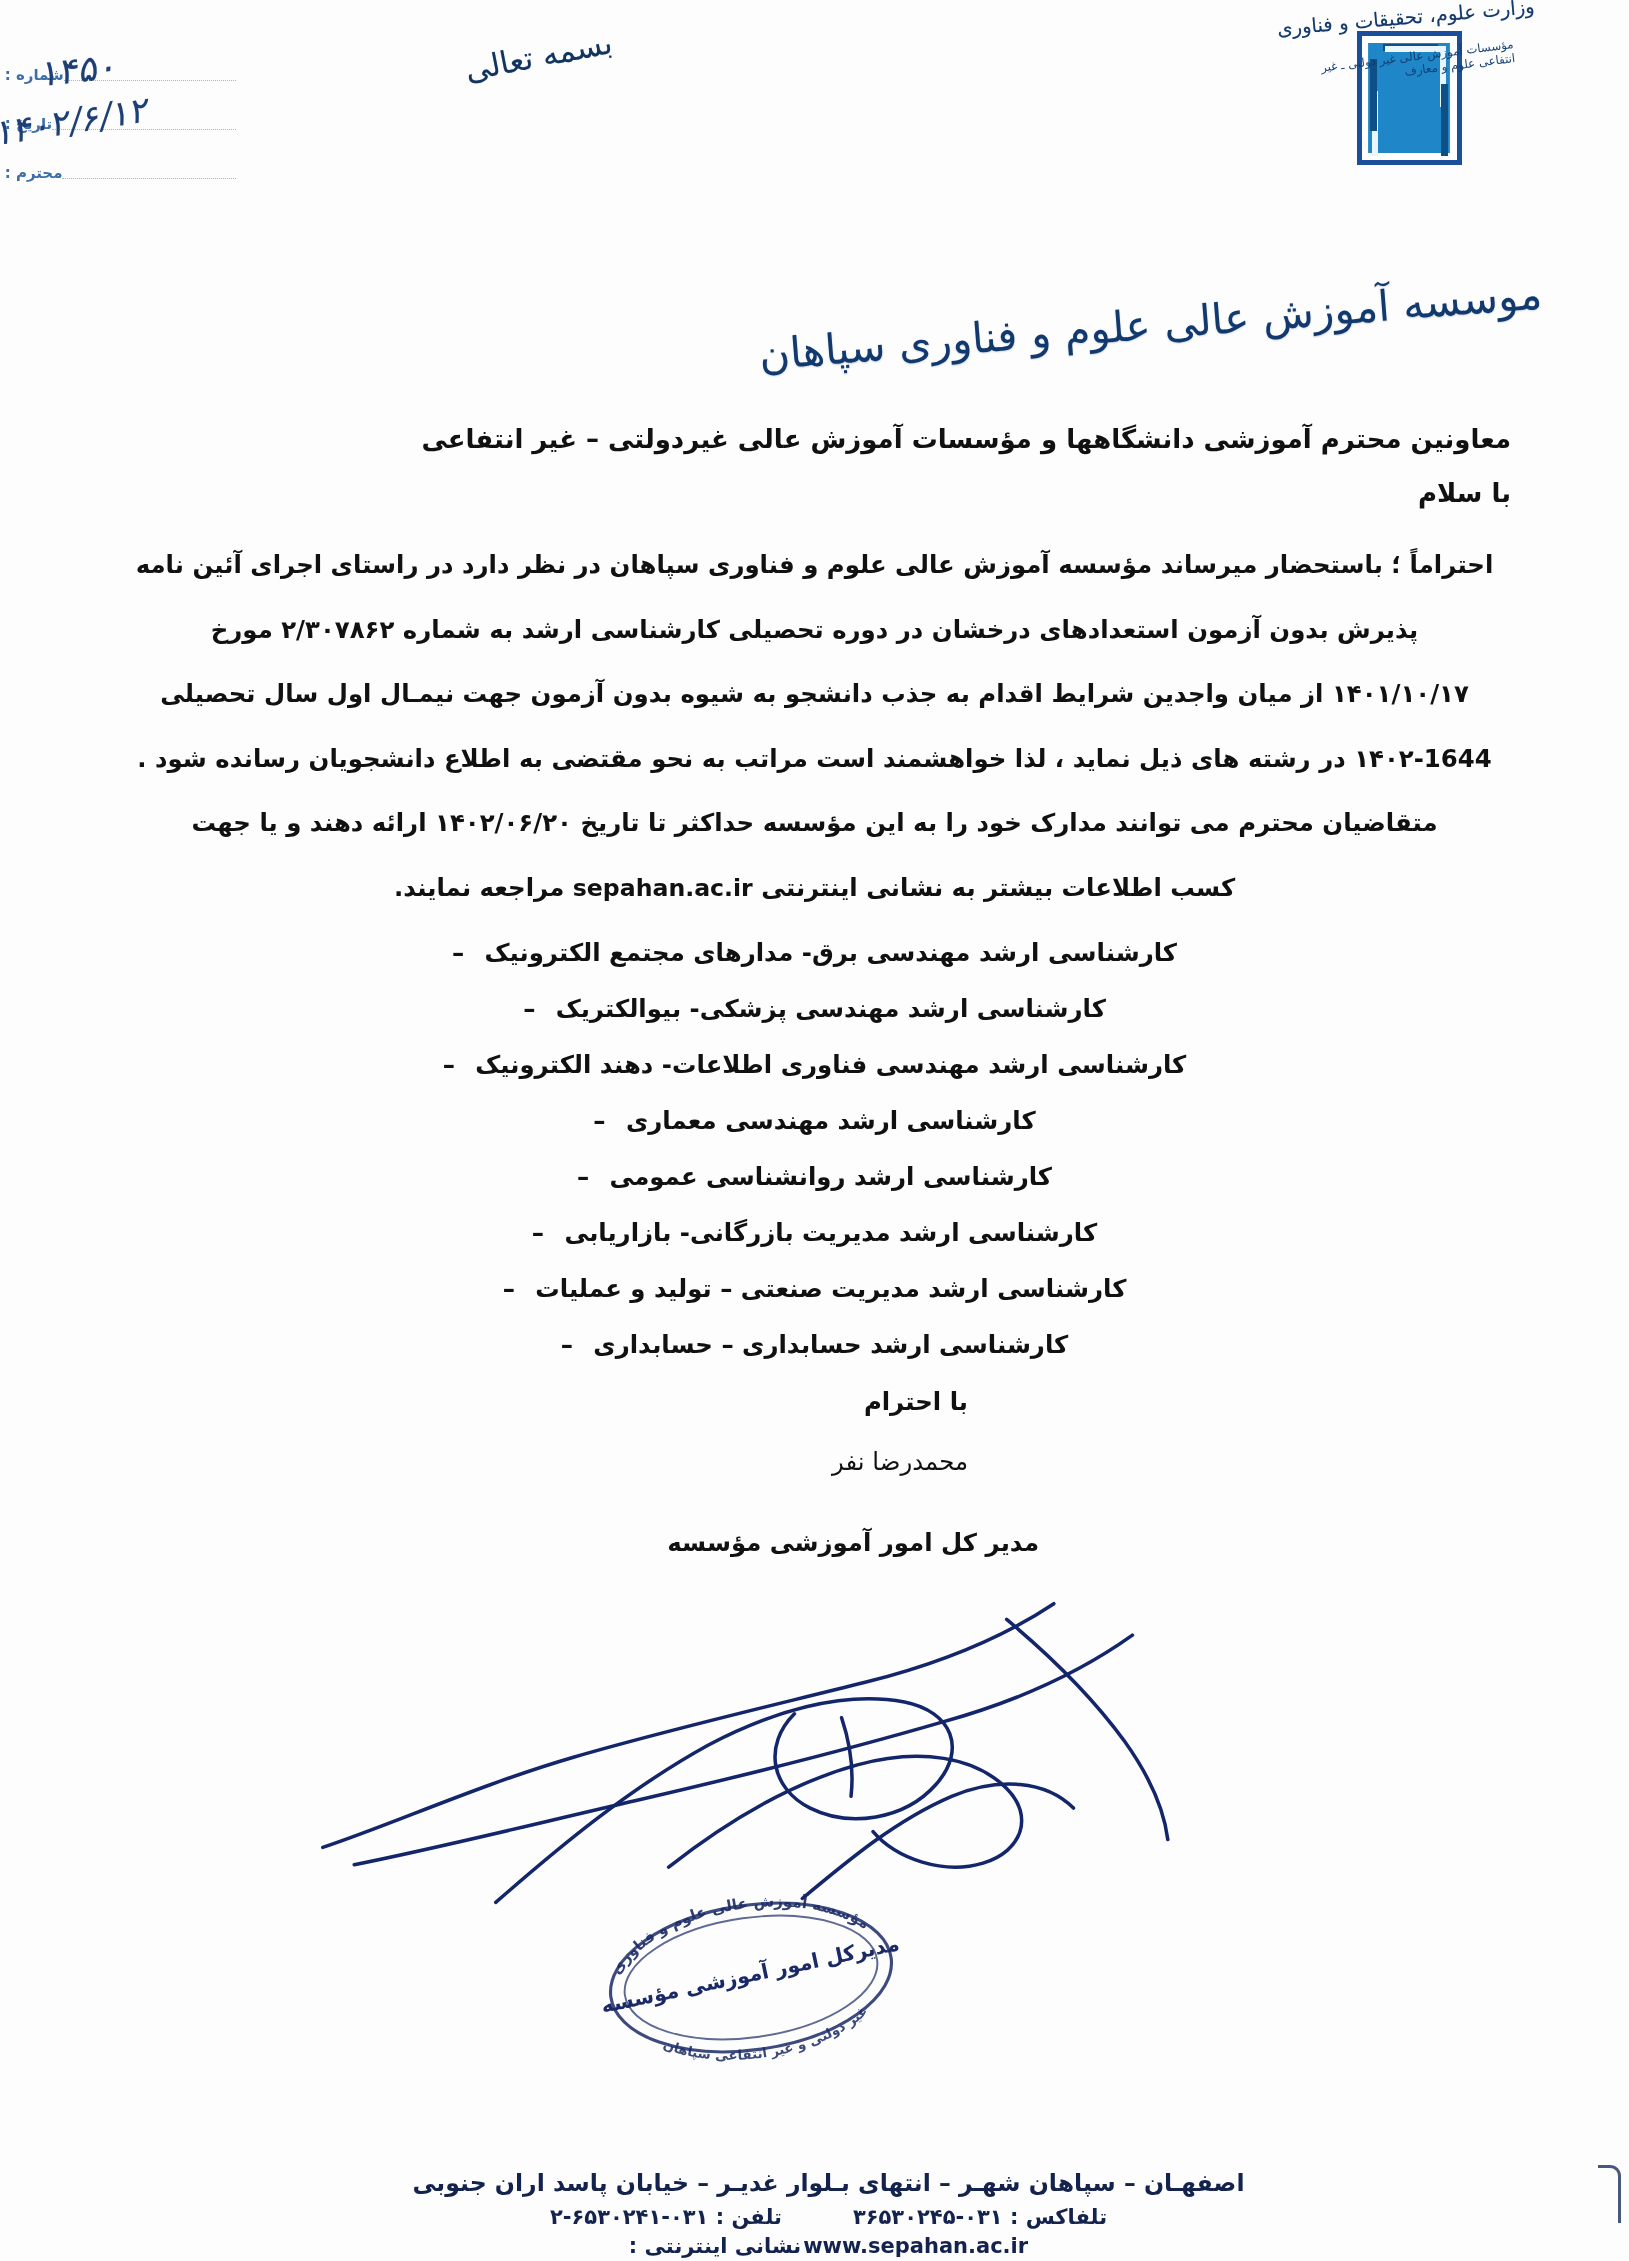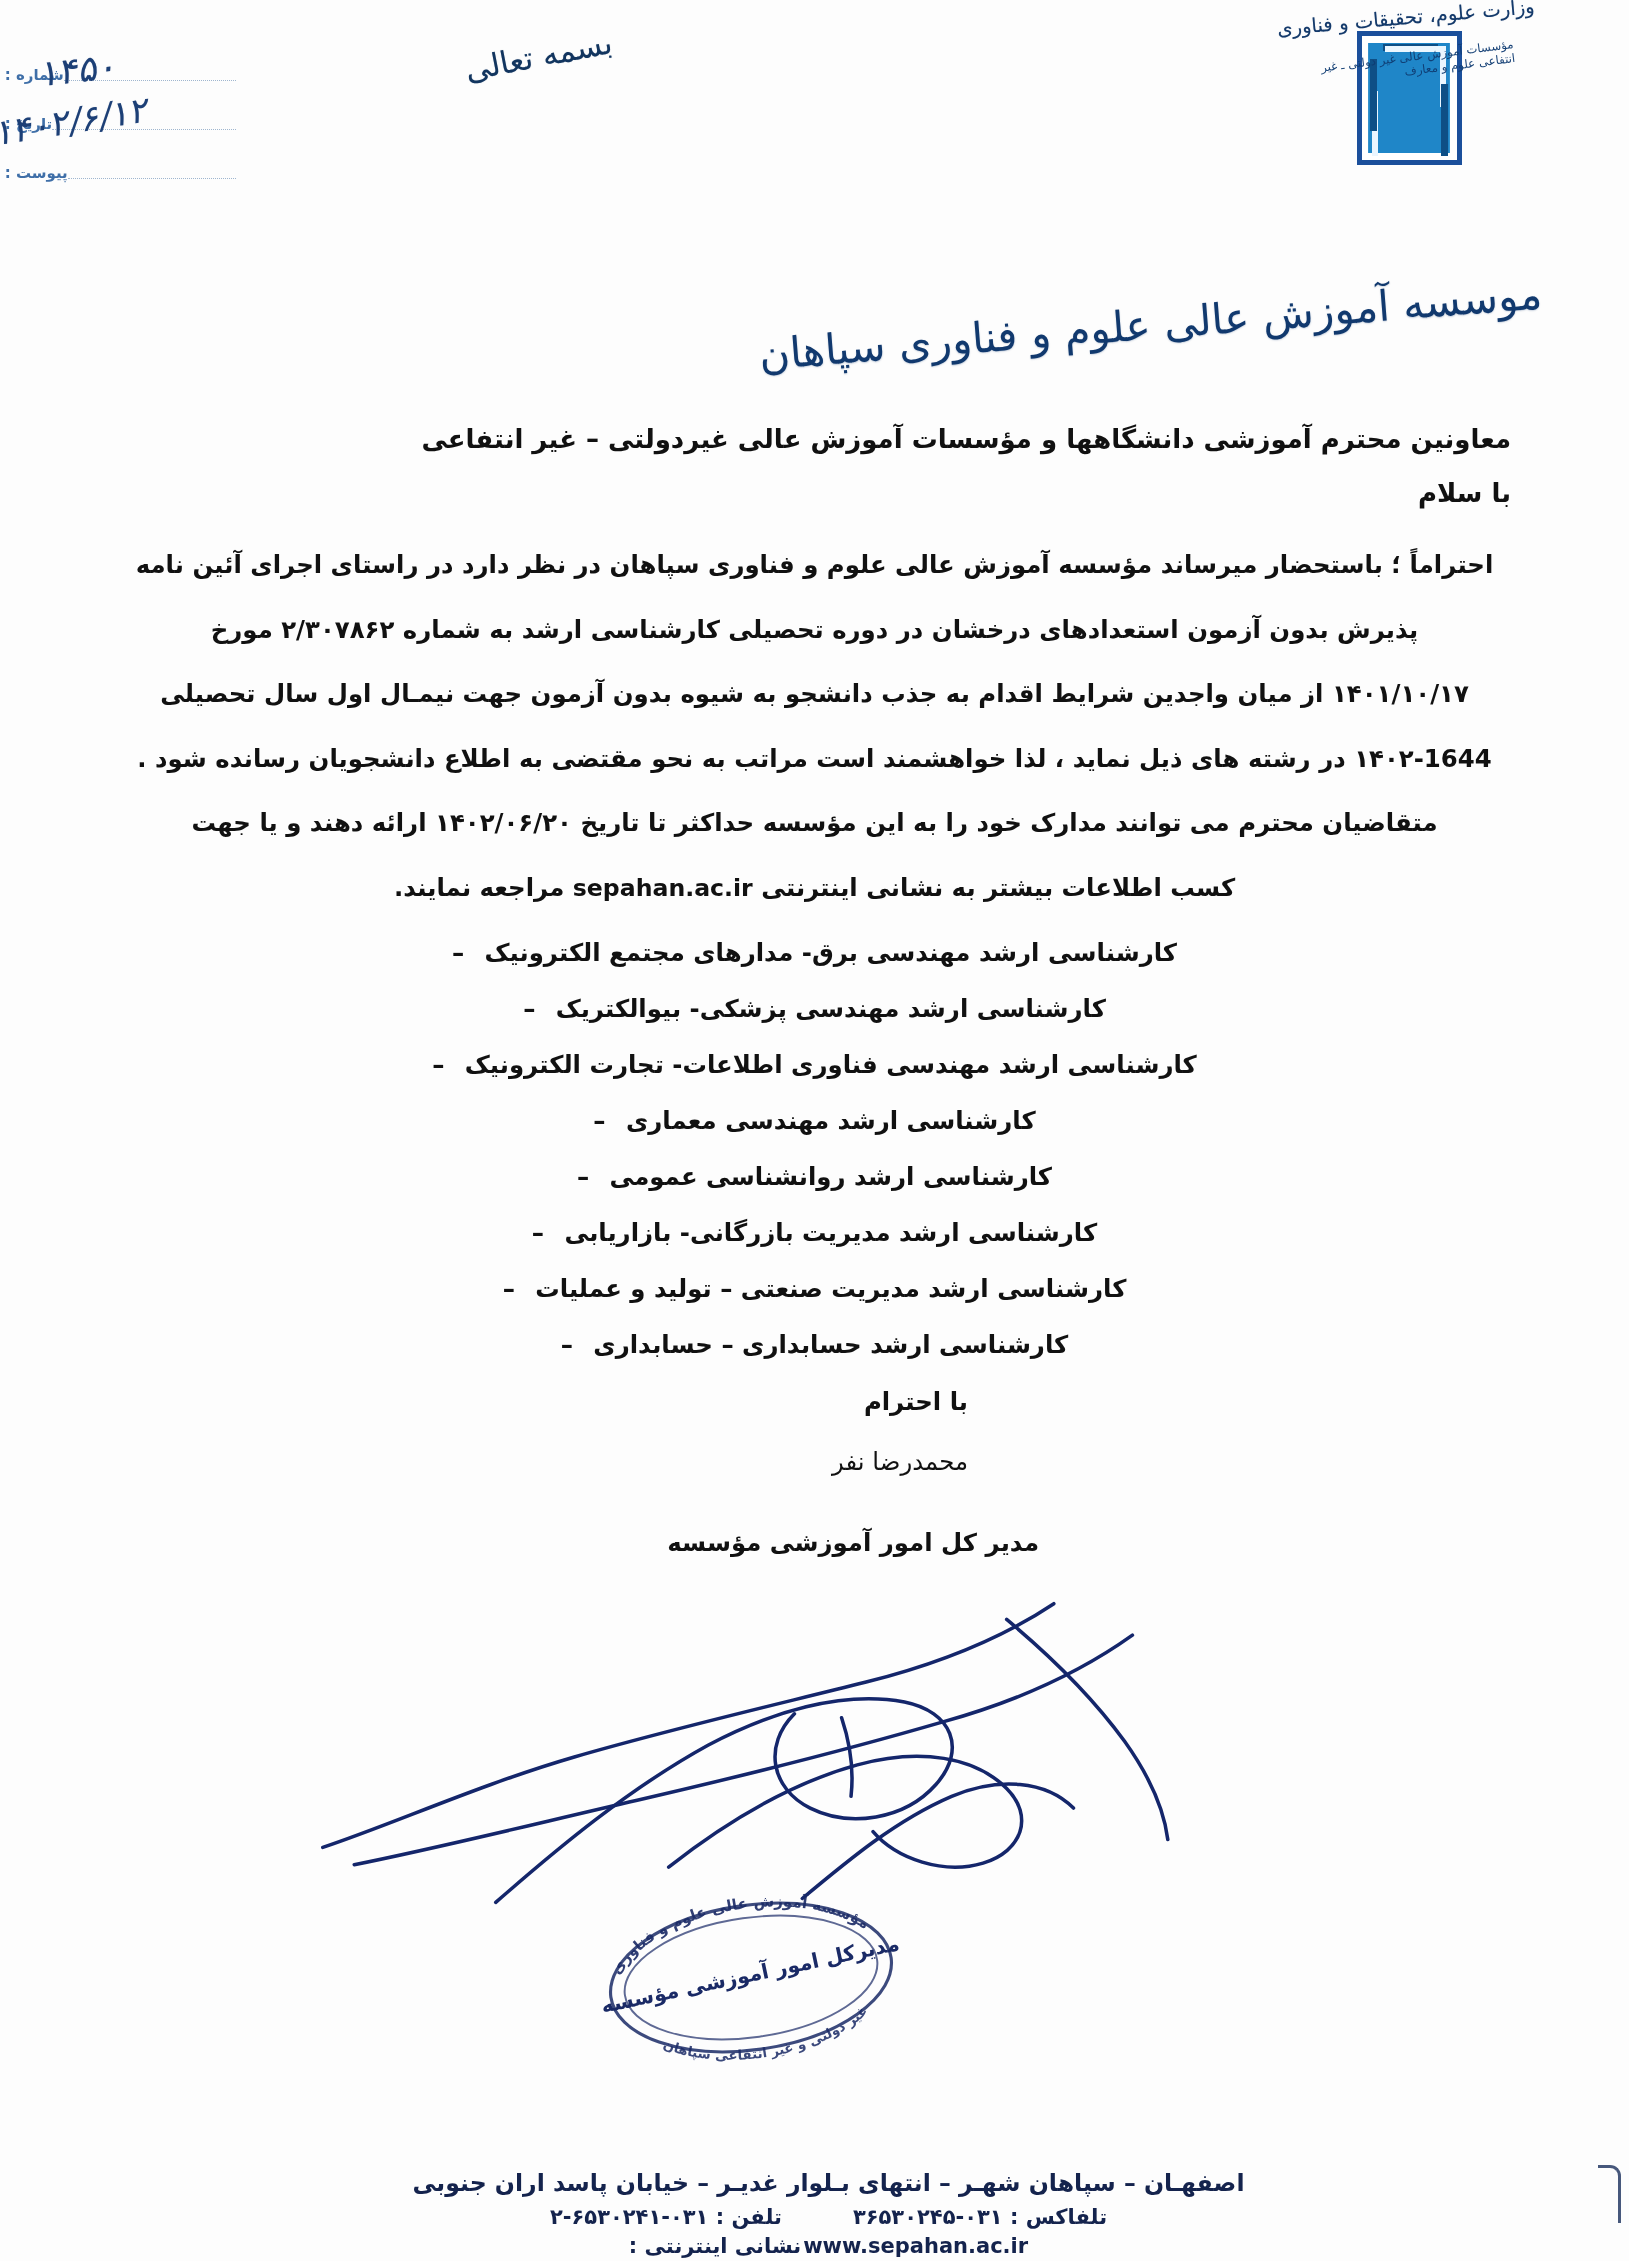--- a/index.html
+++ b/index.html
@@ -166,21 +166,21 @@
   <div class="field-block">
     <div class="field-row">
       <span class="field-label">شماره :</span>
       <span class="field-dots"></span>
     </div>
     <div class="field-row">
       <span class="field-label">تاریخ :</span>
       <span class="field-dots"></span>
     </div>
     <div class="field-row">
-      <span class="field-label">پیوست :</span>
+      <span class="field-label">محترم :</span>
       <span class="field-dots"></span>
     </div>
     <span class="hw-value" id="hw-number">۱۴۵۰</span>
     <span class="hw-value" id="hw-date">۱۴۰۲/۶/۱۲</span>
   </div>
 
   <div class="besmeh">بسمه تعالی</div>
 
   <div class="logo-wrap">
     <div class="ministry-line">وزارت علوم، تحقیقات و فناوری</div>
@@ -218,21 +218,21 @@
     <ul class="prog-list">
       <li class="prog-item">
         <span class="prog-text">کارشناسی ارشد مهندسی برق- مدارهای مجتمع الکترونیک</span>
         <span class="prog-dash">–</span>
       </li>
       <li class="prog-item">
         <span class="prog-text">کارشناسی ارشد مهندسی پزشکی- بیوالکتریک</span>
         <span class="prog-dash">–</span>
       </li>
       <li class="prog-item">
-        <span class="prog-text">کارشناسی ارشد مهندسی فناوری اطلاعات- تجارت الکترونیک</span>
+        <span class="prog-text">کارشناسی ارشد مهندسی فناوری اطلاعات- دهند الکترونیک</span>
         <span class="prog-dash">–</span>
       </li>
       <li class="prog-item">
         <span class="prog-text">کارشناسی ارشد مهندسی معماری</span>
         <span class="prog-dash">–</span>
       </li>
       <li class="prog-item">
         <span class="prog-text">کارشناسی ارشد روانشناسی عمومی</span>
         <span class="prog-dash">–</span>
       </li>

